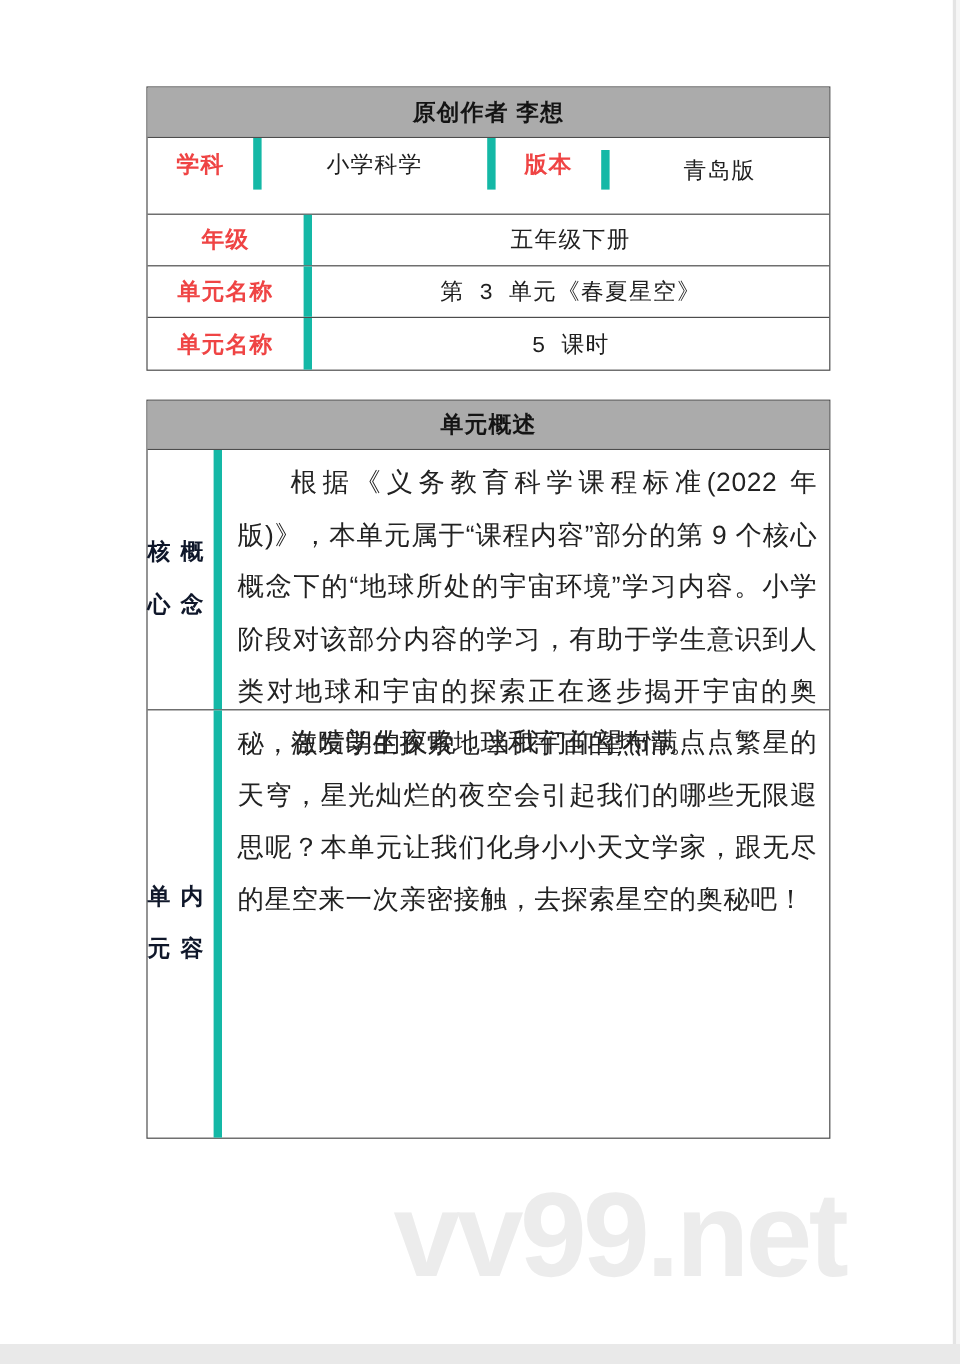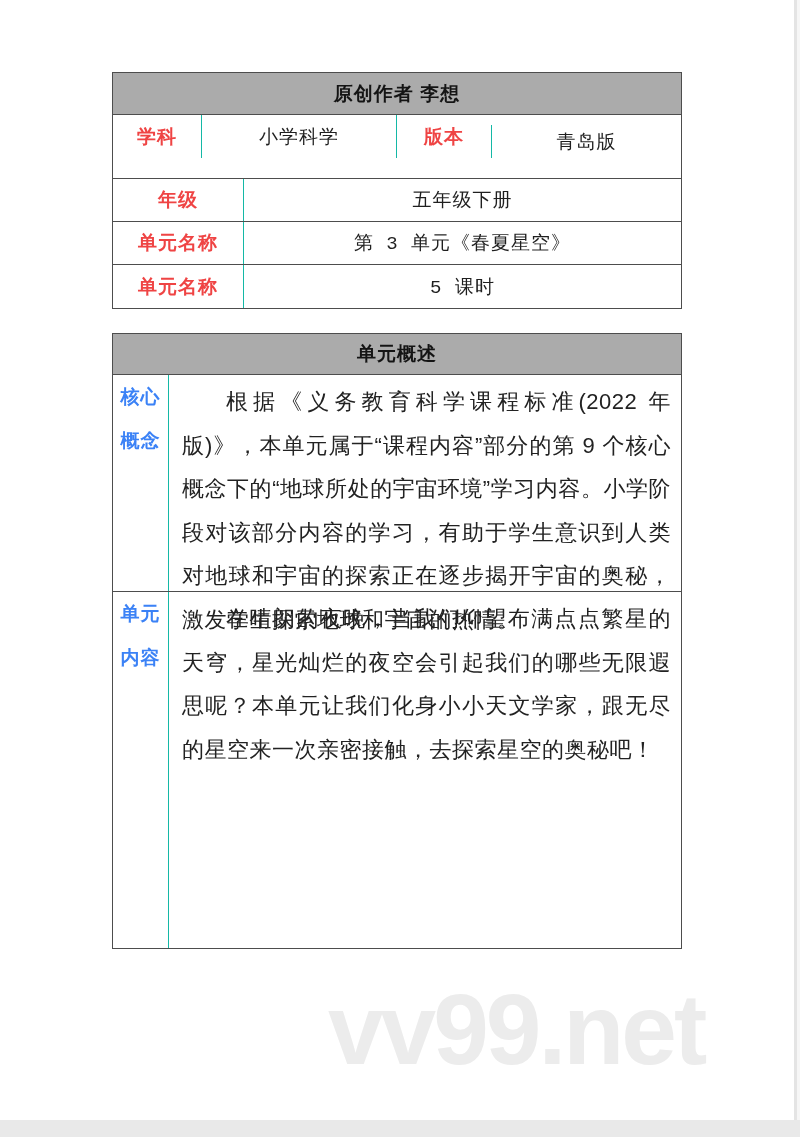--- a/index.html
+++ b/index.html
@@ -27,37 +27,37 @@
     background: #e9e9e9;
   }
   .watermark {
     position: absolute; left: 328px; top: 972px;
     font-size: 100px; font-weight: 700; letter-spacing: -3px;
     color: #ececec; white-space: nowrap; z-index: 0;
   }
 
   
   .doc-table {
-    position: absolute; left: 112px; width: 570px;
+    position: absolute; left: 122px; width: 570px;
     border: 1px solid #4d4d4d;
     background: #ffffff;
     z-index: 1;
   }
   .thead {
     display: flex; align-items: center; justify-content: center;
     background: #ababab;
     font-weight: 700; font-size: 19px; color: #141414;
     letter-spacing: 1px;
   }
   .trow { display: flex; border-top: 1px solid #4d4d4d; }
   .cell {
     display: flex; align-items: center; justify-content: center;
     font-size: 19px; letter-spacing: 1px;
   }
-  .cell + .cell { border-left: 1px solid #14b8a6; }
+  .cell + .cell { border-left: 7px solid #14b8a6; }
   .lbl { font-weight: 700; color: #ef4444; }
 
   
   #info-table { top: 72px; }
   #info-table .thead { height: 41px; }
   #info-table .r1 { height: 44px; }
   #info-table .r2 { height: 43px; margin-top: 20px; }
   #info-table .r3 { height: 43px; }
   #info-table .r4 { height: 44px; }
   .w-subject { width: 88px; }
@@ -68,22 +68,22 @@
   .w-val2    { width: 438px; font-family: Liberation Mono, monospace; }
 
   
   #overview-table { top: 333px; }
   #overview-table .thead { height: 40px; }
   #overview-table .ra { height: 217px; }
   #overview-table .rb { height: 357px; }
   .w-sidelbl { width: 55px; }
   .w-body    { width: 513px; }
   .side-label {
-    flex-direction: column; justify-content: flex-start;
-    font-weight: 700; color: #3b82f6;
+    flex-direction: row; justify-content: space-between;
+    font-weight: 700; color: #0f172a;
     font-size: 19px; line-height: 44px; letter-spacing: 1px;
   }
   .body-cell {
     display: block;
     padding: 5px 10px 0 13px;
     text-align: justify;
   }
   .body-cell p {
     font-size: 22px; line-height: 43.5px;
     text-indent: 2em; letter-spacing: 0.5px; color: #222222;

